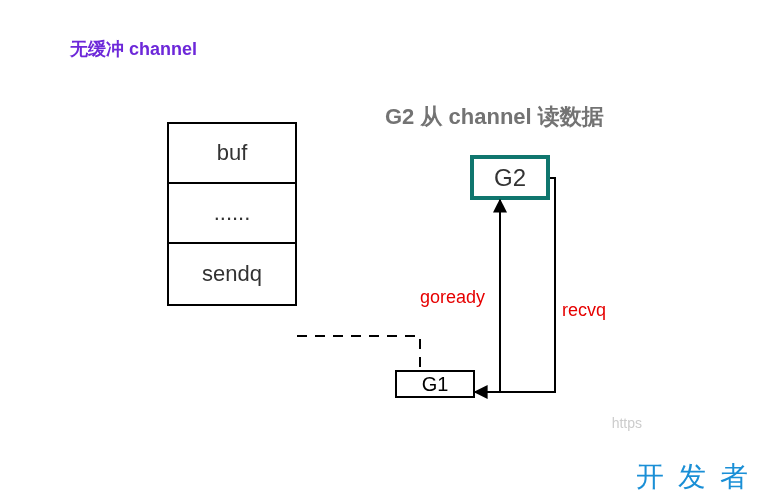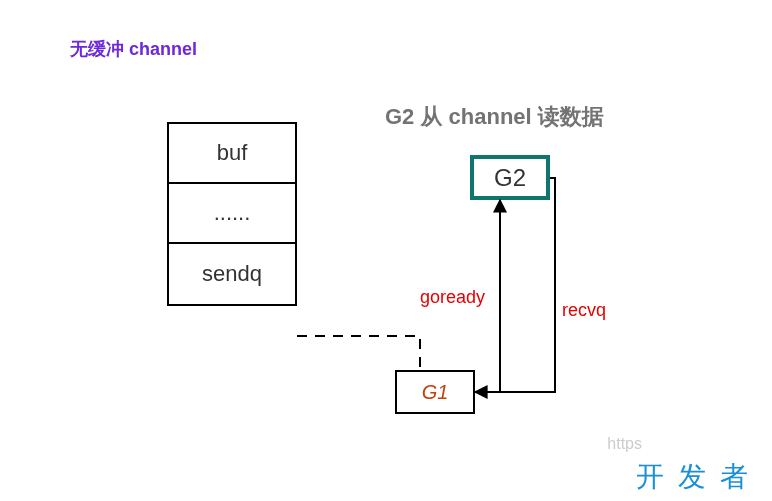--- a/index.html
+++ b/index.html
@@ -45,29 +45,28 @@
     font-size: 22px;
     color: #333;
   }
   .struct .cell:last-child { border-bottom: none; }
 
   .g1box {
     position: absolute;
     left: 395px;
     top: 370px;
     width: 80px;
-    height: 44px;
+    height: 28px;
     border: 2px solid #000;
     display: flex;
     align-items: center;
     justify-content: center;
     font-size: 20px;
-    color: #c2410c;
+    color: #000000;
     background: #fff;
-    font-style: italic;
   }
   .g2box {
     position: absolute;
     left: 470px;
     top: 155px;
     width: 80px;
     height: 45px;
     border: 4px solid #0f766e;
     display: flex;
     align-items: center;
@@ -105,22 +104,22 @@
   }
   .watermark .en {
     font-size: 24px;
     color: #1a8fd6;
     letter-spacing: 1px;
     font-weight: 500;
   }
   .httpswm {
     position: absolute;
     right: 130px;
-    bottom: 48px;
-    font-size: 16px;
+    bottom: 70px;
+    font-size: 14px;
     color: #ccc;
   }
   svg.conn {
     position: absolute;
     left: 0;
     top: 0;
     width: 772px;
     height: 501px;
     pointer-events: none;
   }

